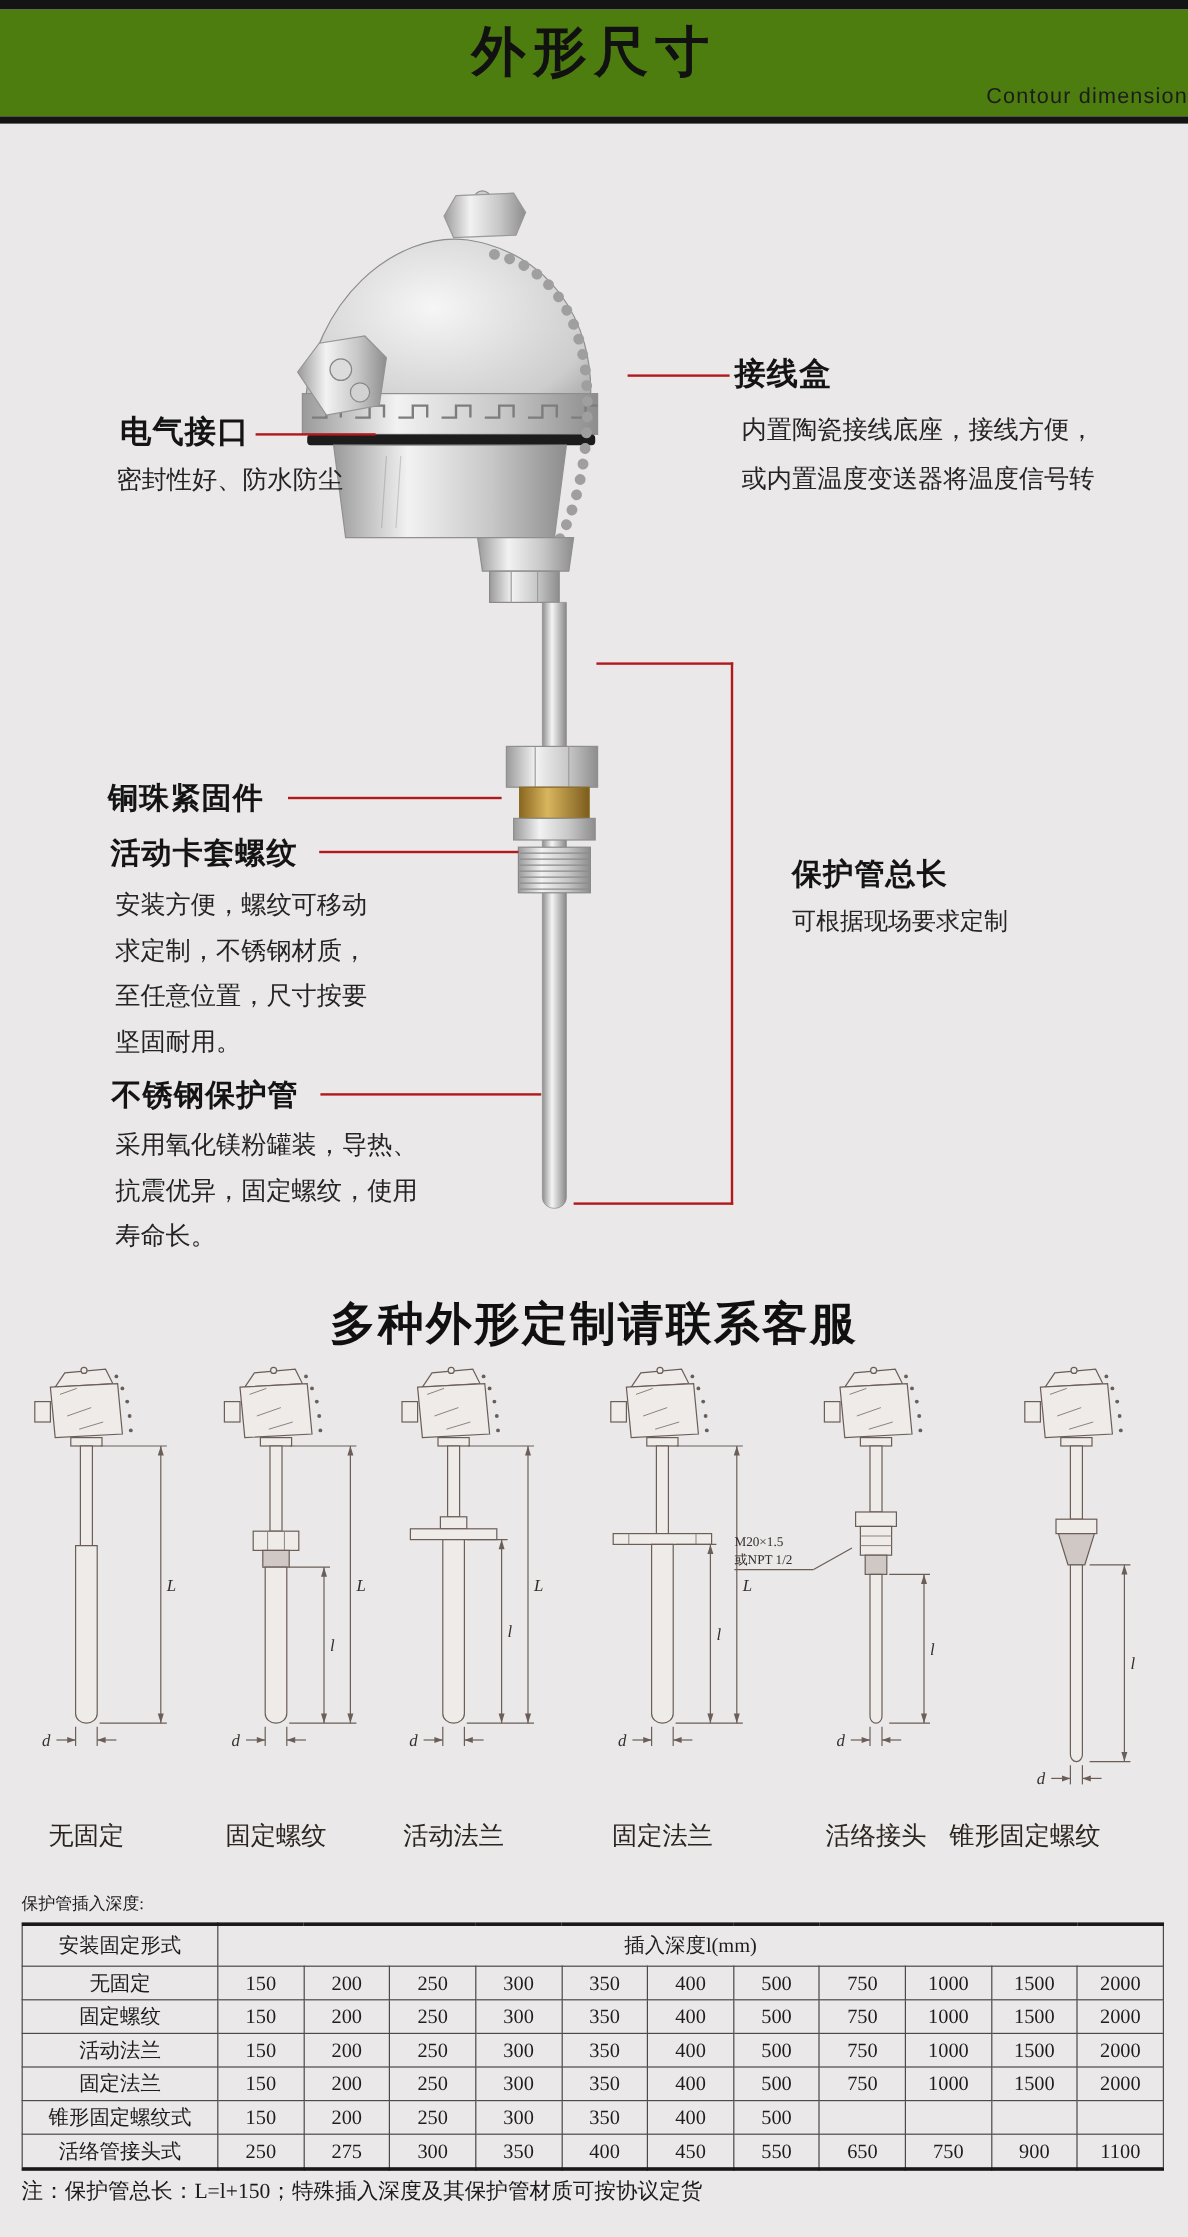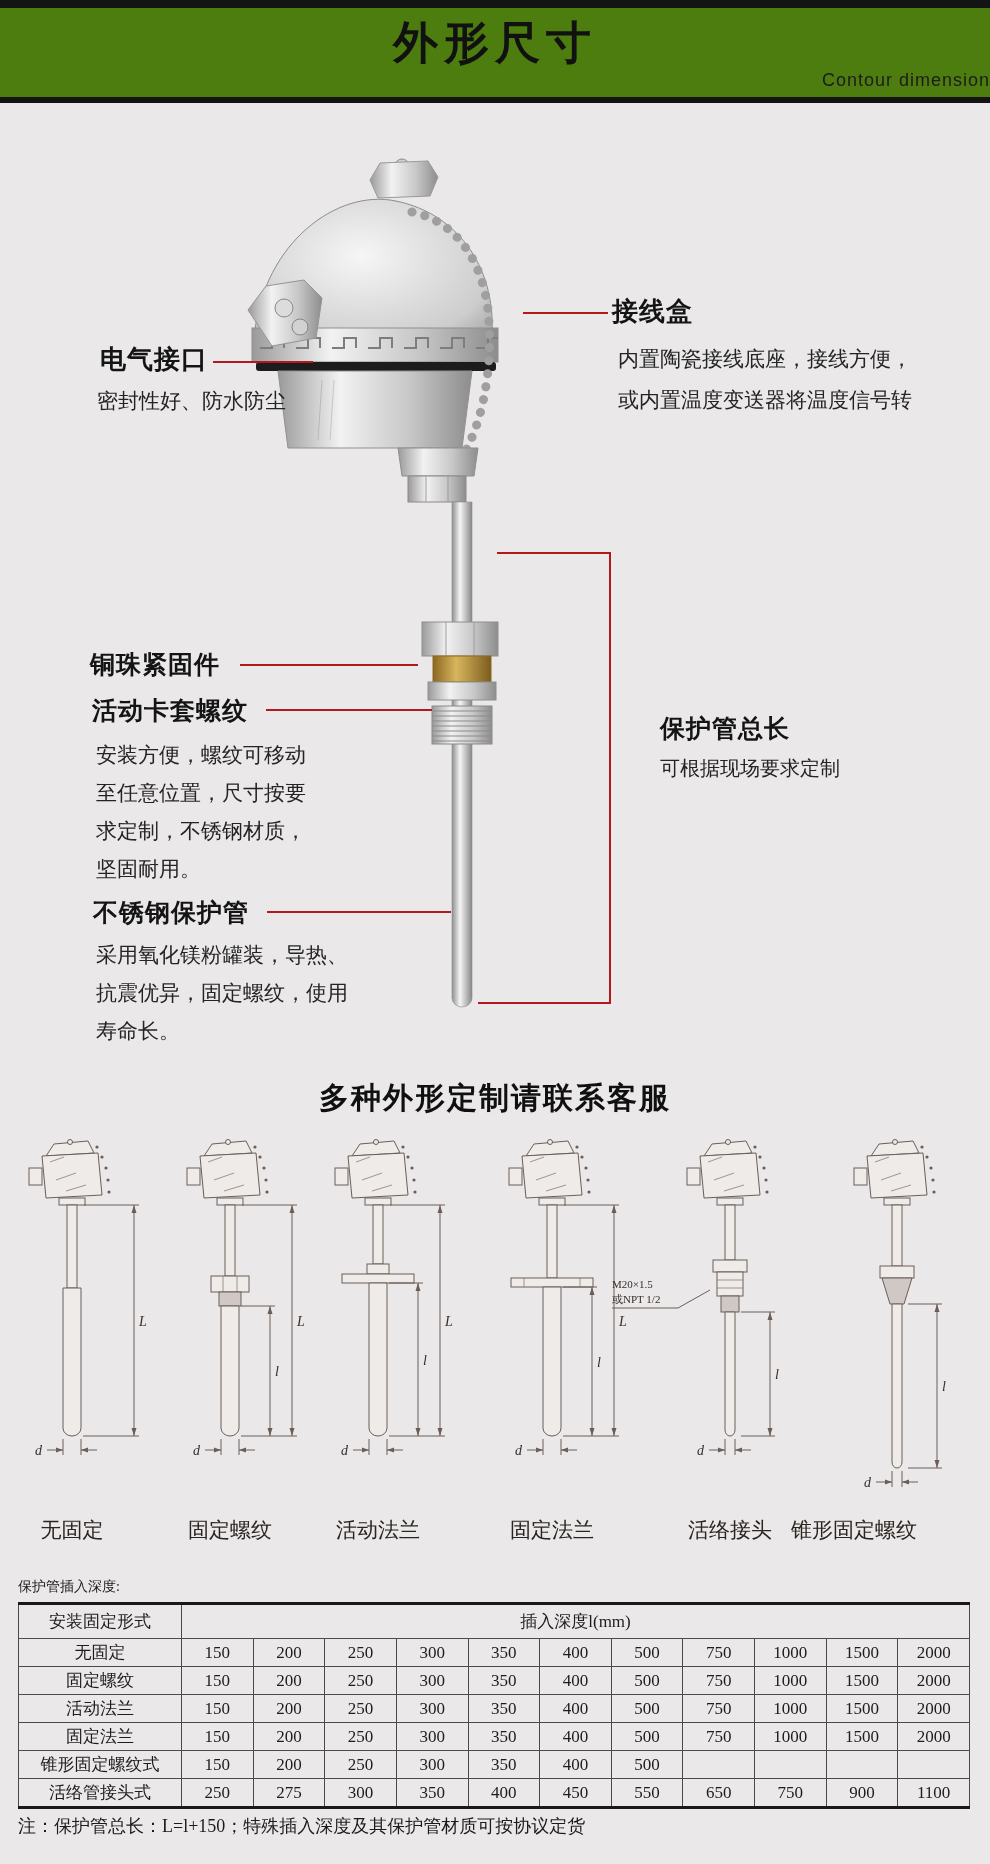--- a/index.html
+++ b/index.html
@@ -12,21 +12,21 @@
   .header-body{height:89px;background:#4d7c0f;text-align:center;}
   .h-title{font-size:45px;font-weight:700;color:#111;letter-spacing:6px;padding-top:10px;line-height:50px;}
   .h-sub{font-size:18px;color:#1c1c1c;letter-spacing:1px;line-height:24px;text-align:right;}
   
   .lab{position:absolute;font-weight:700;color:#141414;font-size:26px;letter-spacing:1px;white-space:nowrap;}
   .lab.sm{font-size:25px;}
   .desc{position:absolute;color:#242424;font-size:21px;line-height:40px;white-space:nowrap;}
   .rl{position:absolute;background:#b2191d;}
   
   .sec-title{position:absolute;left:0;top:1078px;width:990px;text-align:center;
-             font-size:30px;font-weight:700;color:#101010;letter-spacing:2px;}
+             font-size:38px;font-weight:700;color:#101010;letter-spacing:2px;}
   
   .dwrap{position:absolute;top:1138px;left:0;width:990px;height:378px;}
   .dwrap svg{position:absolute;top:0;overflow:visible;}
   .df{fill:#eeeBe9;stroke:#6b5e58;stroke-width:1;}
   .dhatch{fill:#cfc8c4;stroke:#6b5e58;stroke-width:1;}
   .dfill{fill:#6b5e58;stroke:none;}
   .dim{stroke:#6b5e58;stroke-width:1;}
   .hln{stroke:#8a7d76;stroke-width:0.8;}
   .dlab{font:italic 14px "Liberation Serif",serif;fill:#352e2a;}
   .dnote{font:11px "Liberation Serif",serif;fill:#352e2a;}
@@ -162,22 +162,22 @@
   <div class="lab" style="left:612px;top:294px;">接线盒</div>
   <div class="desc" style="left:618px;top:338px;line-height:41px;">
     <div>内置陶瓷接线底座，接线方便，</div>
     <div>或内置温度变送器将温度信号转</div>
   </div>
 
   <div class="lab sm" style="left:90px;top:648px;">铜珠紧固件</div>
   <div class="lab sm" style="left:92px;top:694px;">活动卡套螺纹</div>
   <div class="desc" style="left:96px;top:736px;line-height:38px;">
     <div>安装方便，螺纹可移动</div>
+    <div>求定制，不锈钢材质，</div>
     <div>至任意位置，尺寸按要</div>
-    <div>求定制，不锈钢材质，</div>
     <div>坚固耐用。</div>
   </div>
 
   <div class="lab sm" style="left:93px;top:896px;">不锈钢保护管</div>
   <div class="desc" style="left:96px;top:936px;line-height:38px;">
     <div>采用氧化镁粉罐装，导热、</div>
     <div>抗震优异，固定螺纹，使用</div>
     <div>寿命长。</div>
   </div>
 

